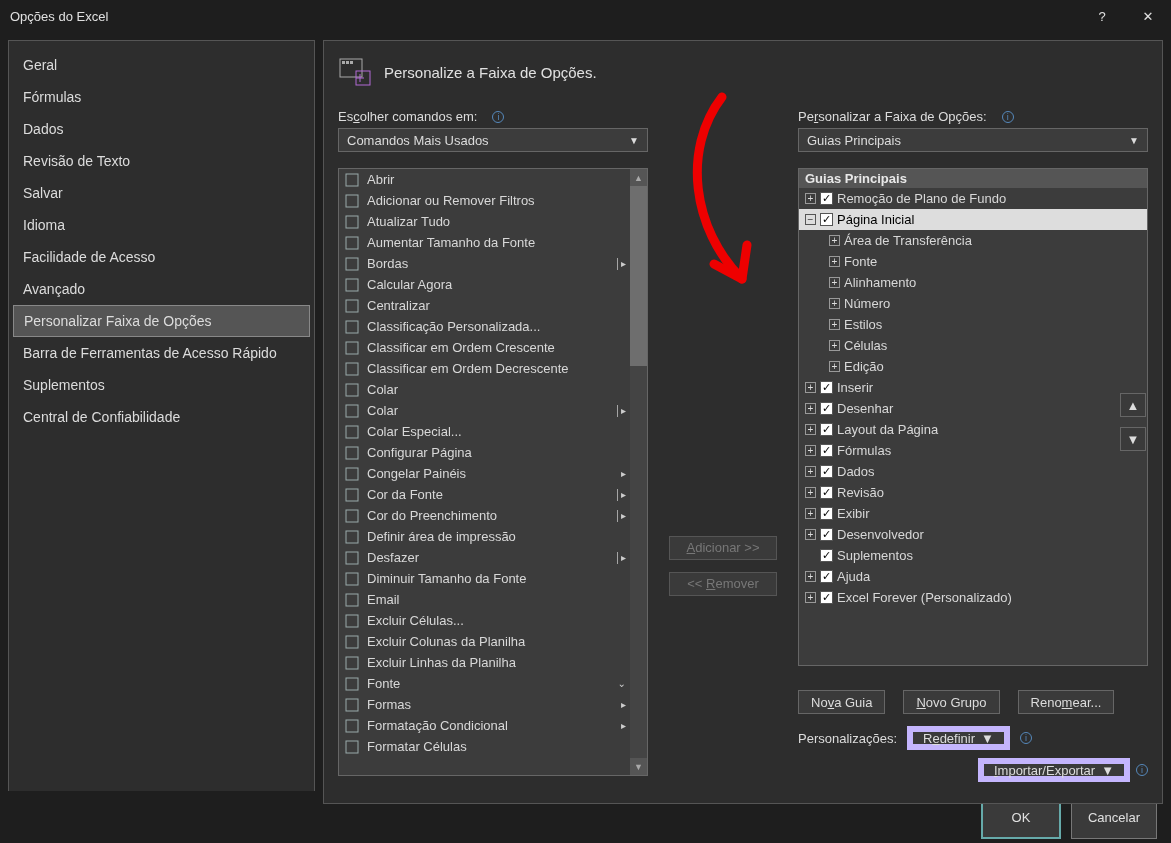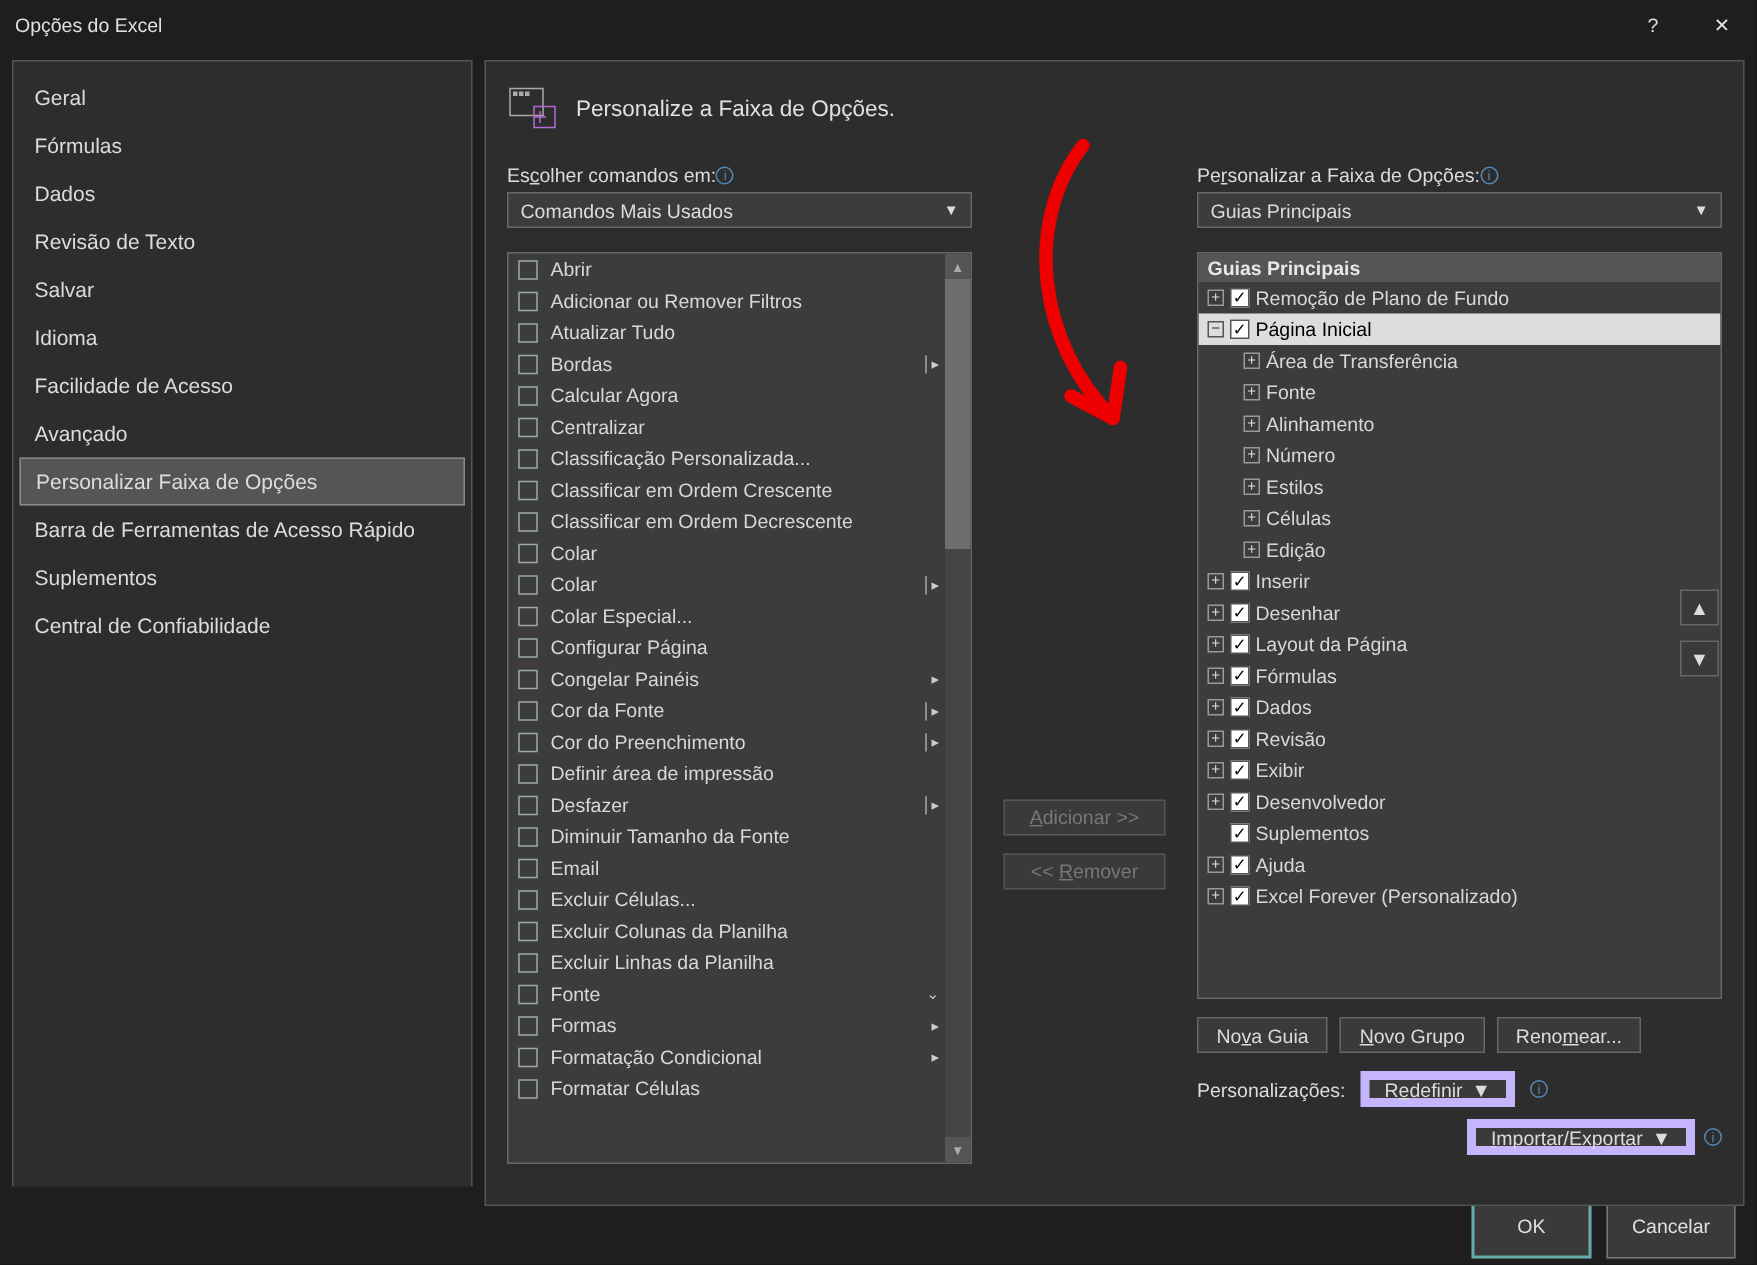--- a/index.html
+++ b/index.html
@@ -78,21 +78,21 @@
     width: 36px; height: 30px; position: relative;
   }
   .page-title { color: #e0e0e0; font-size: 15px; }
   .cols {
     display: flex;
   }
   .col-left { width: 310px; }
   .col-mid { width: 150px; display:flex; flex-direction:column; align-items:center; justify-content:center; position:relative;}
   .col-right { flex:1; position:relative; }
 
-  .lbl { color:#dcdcdc; font-size:13px; margin-bottom:4px; display:flex; align-items:center; gap:0;}
+  .lbl { color:#dcdcdc; font-size:13px; margin-bottom:4px; display:flex; align-items:center; gap:15px;}
   .lbl u { text-decoration: underline; }
   .info-ic { display:inline-flex; width:12px; height:12px; border:1px solid #58b; border-radius:50%; color:#58b; font-size:9px; align-items:center; justify-content:center; }
   .dropdown {
     height: 24px;
     background: #3c3c3c;
     border: 1px solid #666;
     color:#dcdcdc;
     padding: 0 8px;
     display:flex;
     align-items:center;
@@ -168,21 +168,21 @@
   .exp { width:11px; height:11px; border:1px solid #999; color:#ddd; font-size:10px; line-height:9px; text-align:center; margin-right:4px;}
   .chk { width:13px; height:13px; background:#fff; border:1px solid #555; margin-right:4px; display:flex; align-items:center; justify-content:center; color:#000; font-size:11px;}
   .tree-row.selected { background:#ddd; color:#000; }
   .tree-row.selected .exp{ border-color:#555; color:#333;}
   .pad0{padding-left:6px;}
   .pad1{padding-left:30px;}
 
   .move-btns{ position:absolute; right:2px; top:284px; display:flex; flex-direction:column; gap:10px;}
   .sq-btn{ width:26px; height:24px; background:#3a3a3a; border:1px solid #666; display:flex; align-items:center; justify-content:center; color:#ddd;}
 
-  .btn-row{ display:flex; gap:8px; margin-top:12px;}
+  .btn-row{ display:flex; gap:18px; margin-top:24px;}
   .pill-btn{
     height:24px; padding:0 12px;
     background:#3a3a3a; border:1px solid #666; color:#dcdcdc;
     display:flex; align-items:center; font-size:13px;
   }
   .custom-row{ display:flex; align-items:center; gap:10px; margin-top:12px; color:#dcdcdc;}
   .imp-row{ display:flex; justify-content:flex-end; align-items:center; gap:6px; margin-top:8px;}
   .ddbtn{ height:24px; padding:0 10px; background:#3a3a3a; border:6px solid #c4b5fd; color:#dcdcdc; display:flex; align-items:center; gap:6px;}
 
   .footer{
@@ -286,20 +286,28 @@
                     </svg>
                   </span>
                   <span>Atualizar Tudo</span>
                 </div>
                 <div class="cmd-row">
                   <span class="cmd-ic">
                     <svg width="16" height="16">
                       <rect x="2" y="2" width="12" height="12" fill="none" stroke="#9aa"></rect>
                     </svg>
                   </span>
+                  <span>Aumentar Tamanho da Fonte</span>
+                </div>
+                <div class="cmd-row">
+                  <span class="cmd-ic">
+                    <svg width="16" height="16">
+                      <rect x="2" y="2" width="12" height="12" fill="none" stroke="#9aa"></rect>
+                    </svg>
+                  </span>
                   <span>Bordas</span>
                   <span class="cmd-arrow">│▸</span>
                 </div>
                 <div class="cmd-row">
                   <span class="cmd-ic">
                     <svg width="16" height="16">
                       <rect x="2" y="2" width="12" height="12" fill="none" stroke="#9aa"></rect>
                     </svg>
                   </span>
                   <span>Calcular Agora</span>

